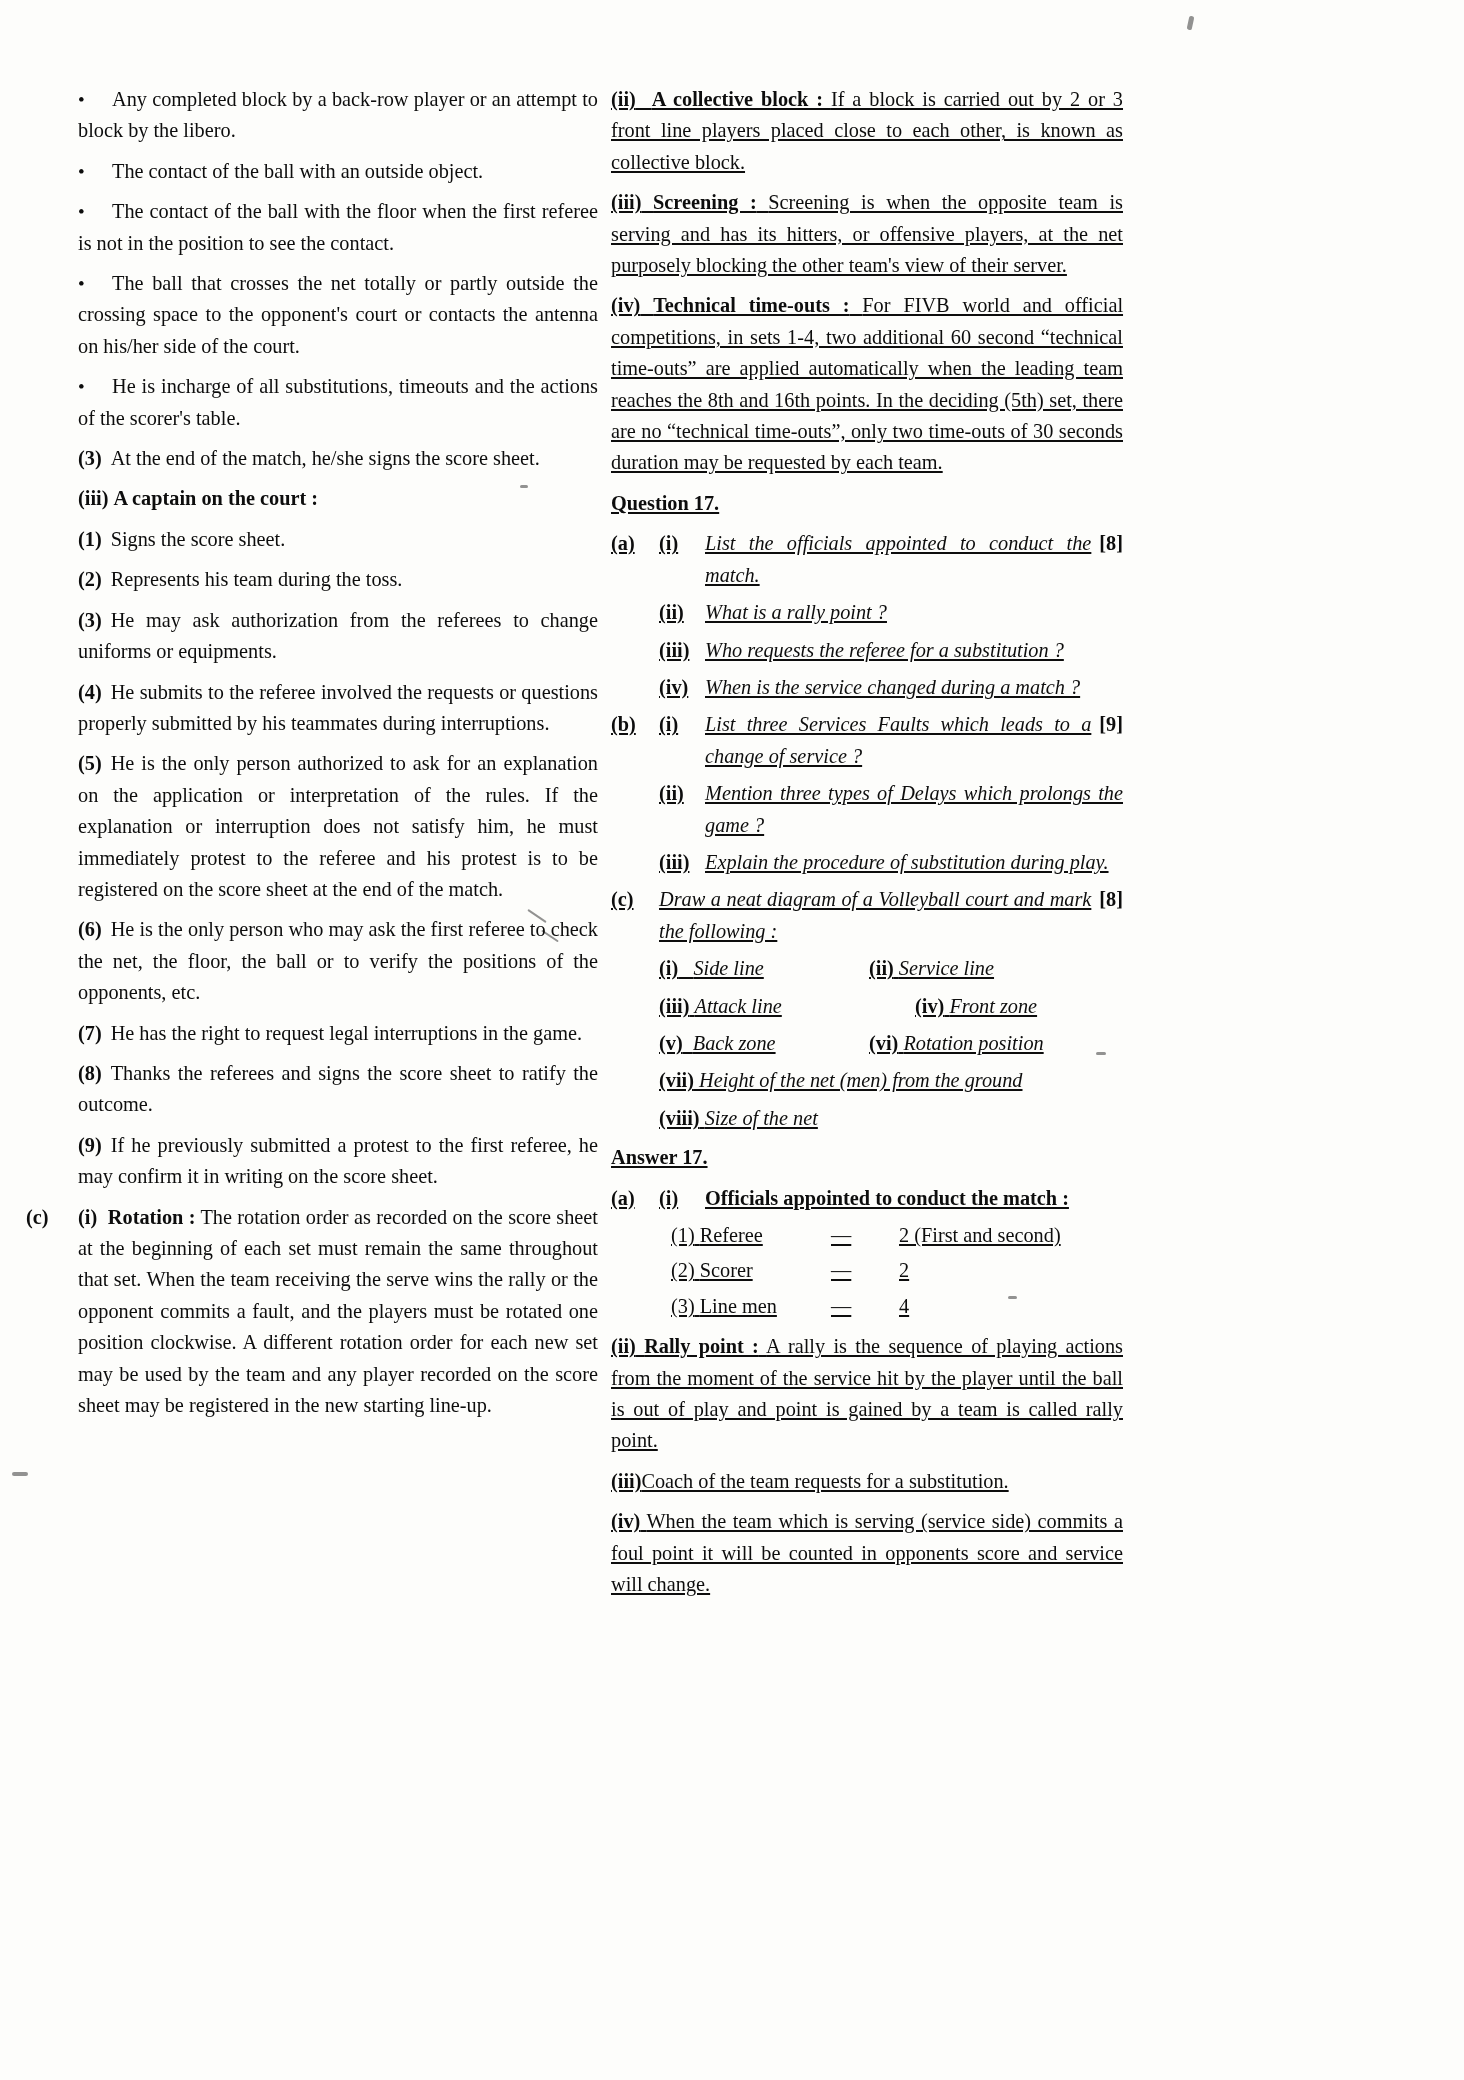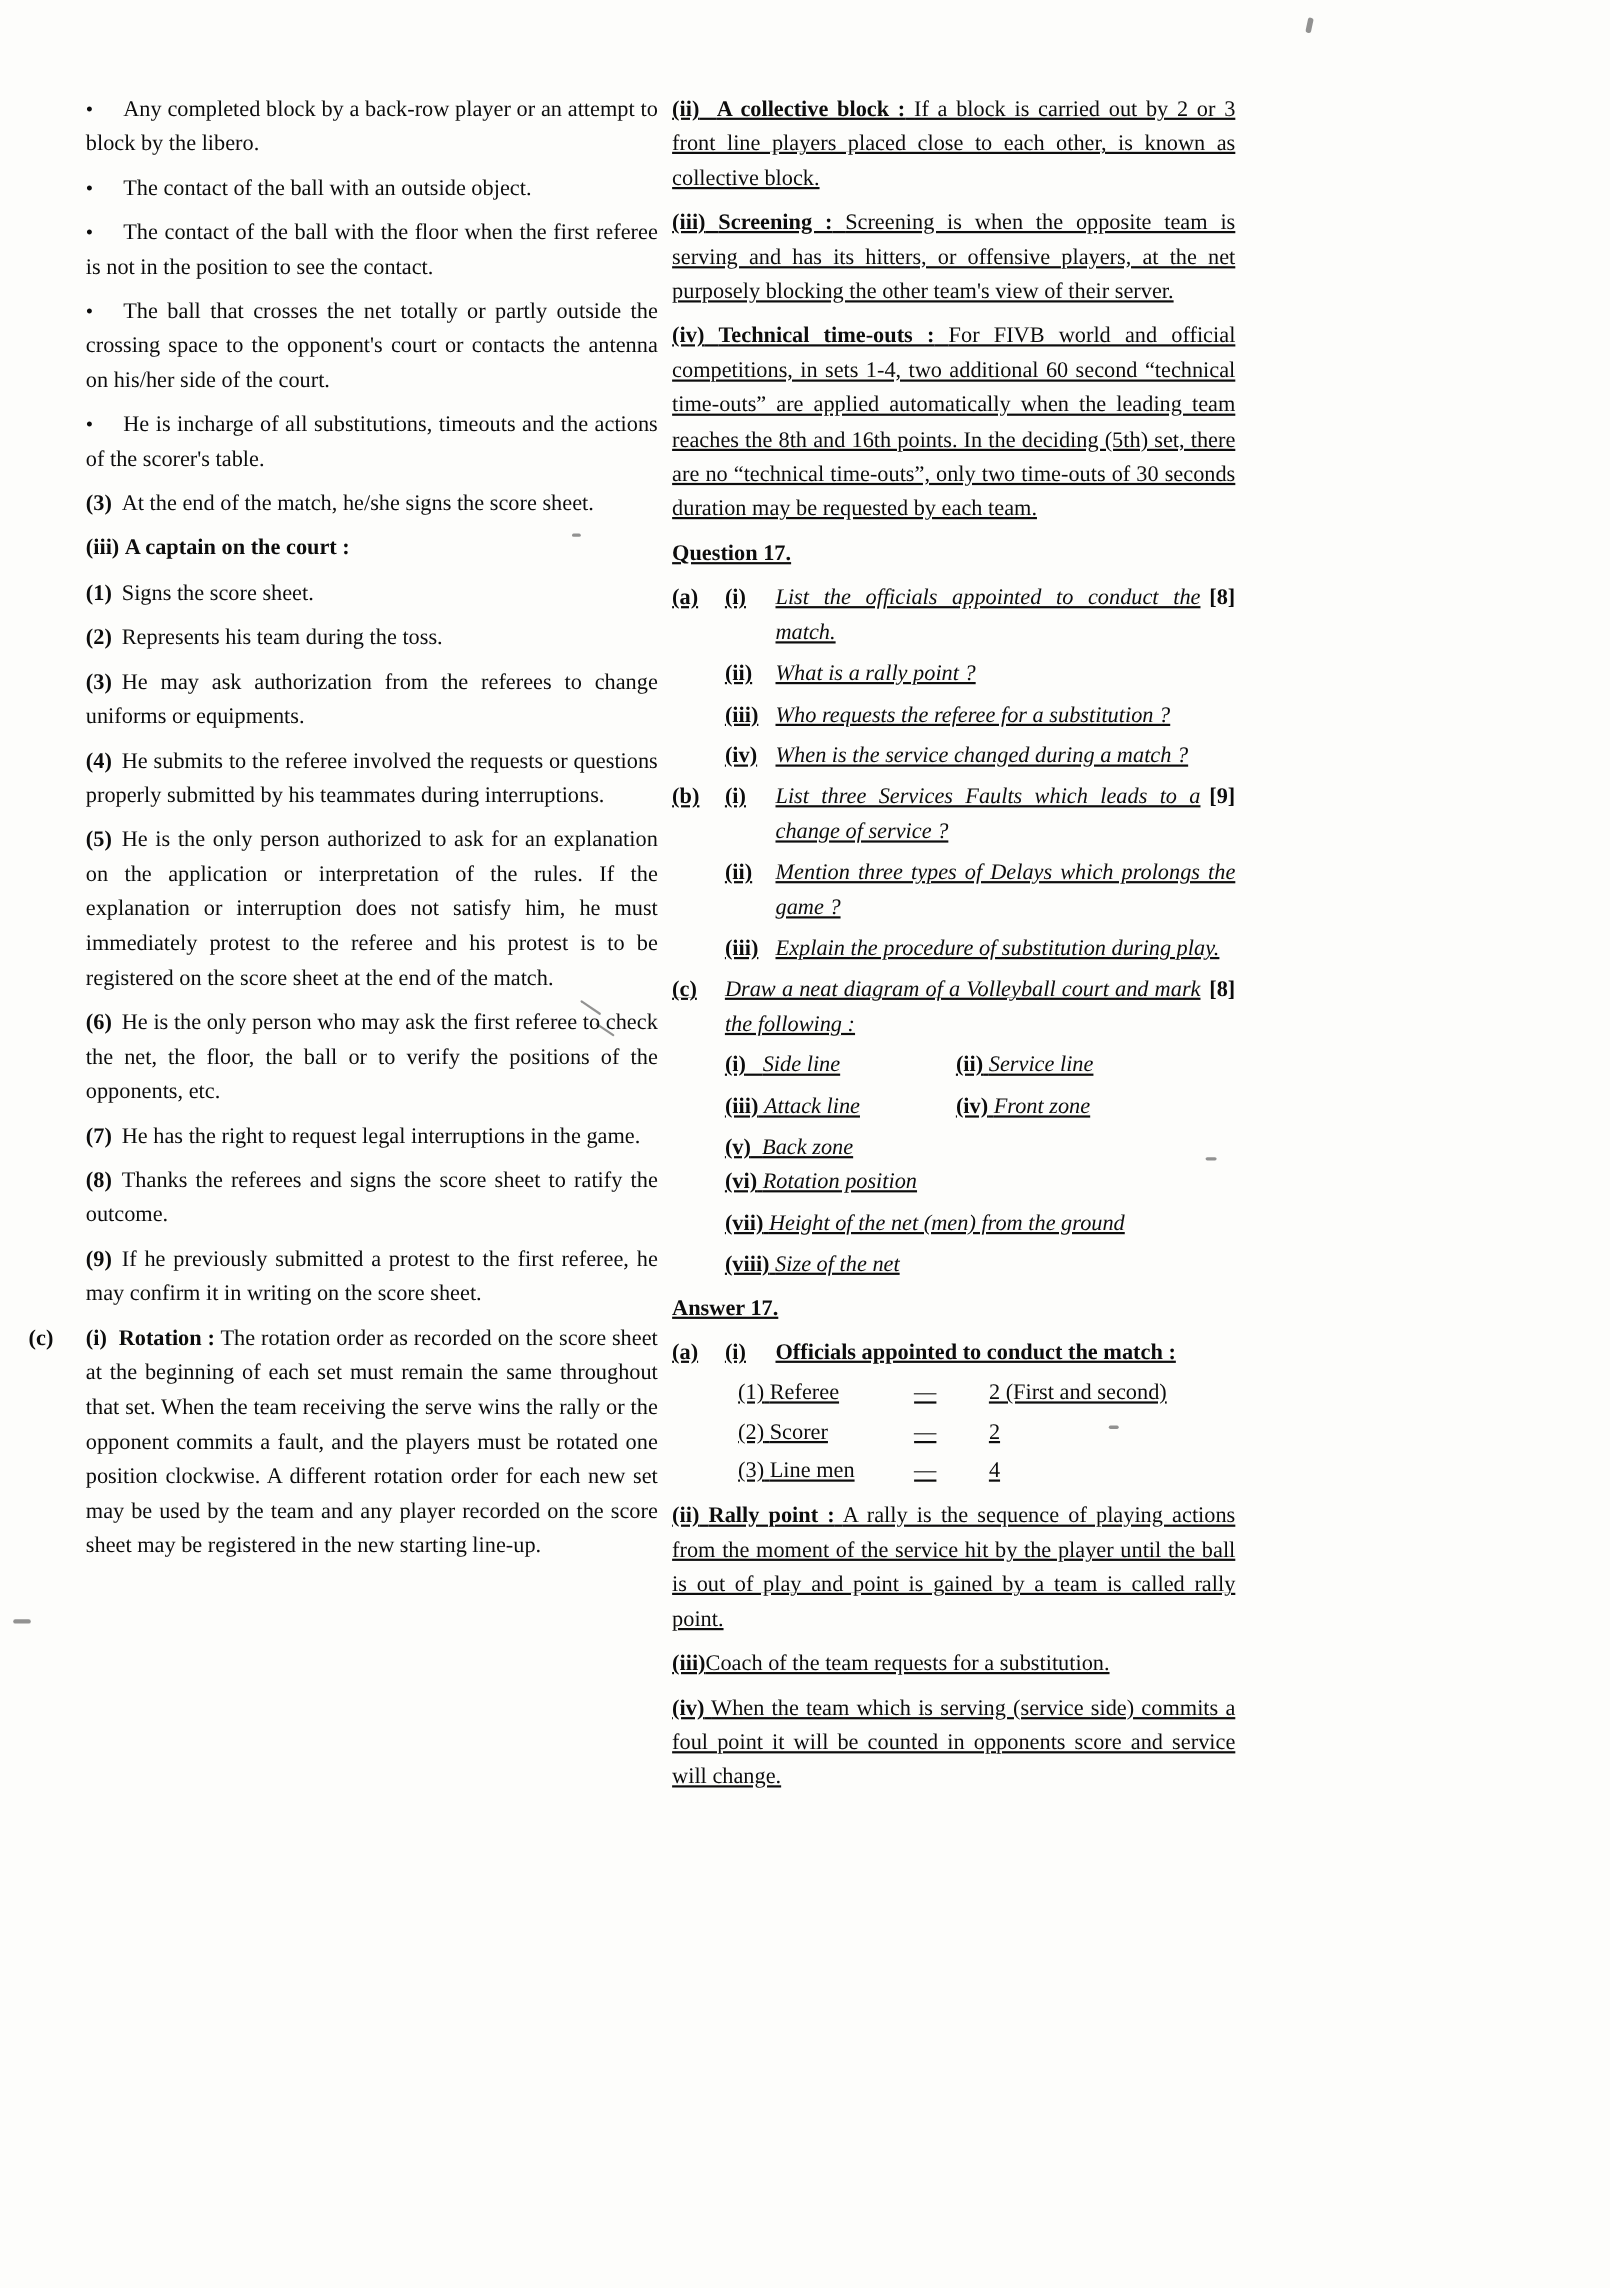--- a/index.html
+++ b/index.html
@@ -194,25 +194,25 @@
       <div class="hang" style="margin-bottom:6px;">
         <span class="mk mk-a">(c)</span>
         <span class="bd i"><span class="marks">[8]</span><span>Draw a neat diagram of a Volleyball court and mark the following :</span></span>
       </div>
 
       <div style="margin-left:48px;">
         <div class="two-col-items" style="margin-bottom:6px;">
           <div class="c1"><span class="b">(i)</span>&nbsp;&nbsp;&nbsp;<span class="i">Side line</span></div>
           <div class="c2"><span class="b">(ii)</span>&nbsp;<span class="i">Service line</span></div>
         </div>
-        <div class="two-col-items" style="margin-bottom:6px;">
+        <div class="two-col-items" style="margin-bottom:6px;gap:46px;">
           <div class="c1"><span class="b">(iii)</span>&nbsp;<span class="i">Attack line</span></div>
           <div class="c2"><span class="b">(iv)</span>&nbsp;<span class="i">Front zone</span></div>
         </div>
-        <div class="two-col-items" style="margin-bottom:6px;flex-direction:column;">
+        <div class="two-col-items" style="margin-bottom:6px;">
           <div class="c1"><span class="b">(v)</span>&nbsp;&nbsp;<span class="i">Back zone</span></div>
           <div class="c2"><span class="b">(vi)</span>&nbsp;<span class="i">Rotation position</span></div>
         </div>
         <div style="margin-bottom:6px;"><span class="b">(vii)</span>&nbsp;<span class="i">Height of the net (men) from the ground</span></div>
         <div style="margin-bottom:8px;"><span class="b">(viii)</span>&nbsp;<span class="i">Size of the net</span></div>
       </div>
 
       <p class="qhead">Answer 17.</p>
 
       <div class="hang" style="margin-bottom:6px;">

